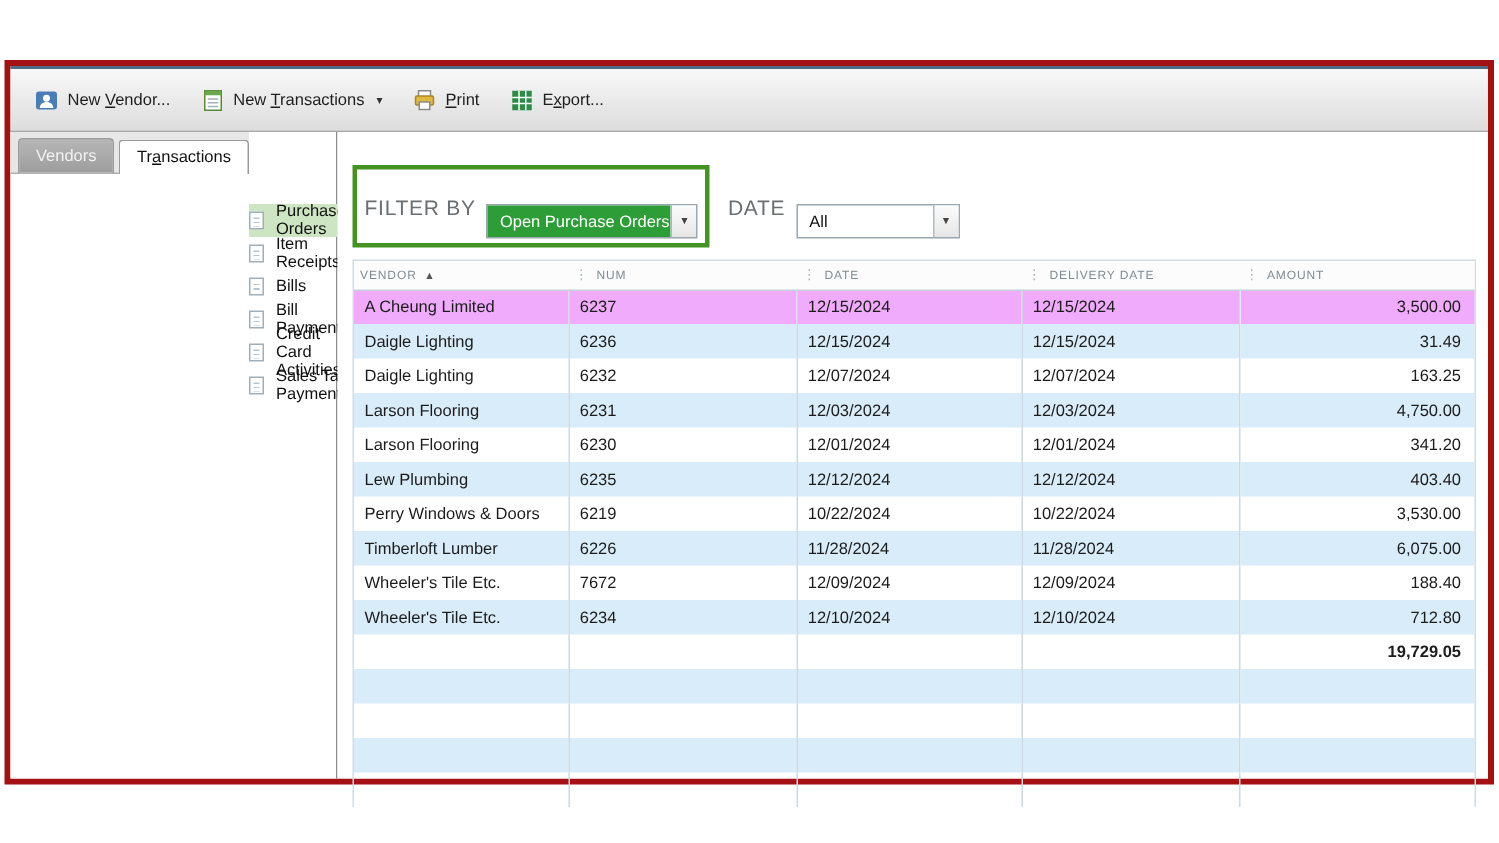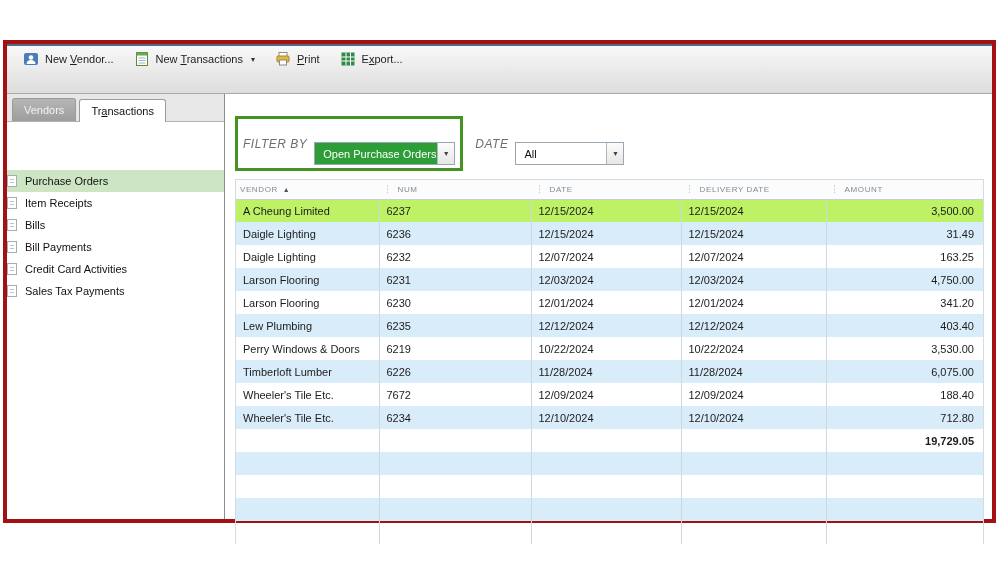--- a/index.html
+++ b/index.html
@@ -5,72 +5,72 @@
   * { box-sizing: border-box; }
   html,body { margin:0; padding:0; }
   body { font-family:"Liberation Sans", sans-serif; }
   .stage { position:relative; width:999px; height:562px; background:#ffffff; overflow:hidden; }
 
   .app { position:absolute; left:3px; top:40px; width:993px; height:483px;
          border:4px solid #a31115; background:#ffffff; display:flex; flex-direction:column; }
   .topline { height:2px; background:#4e6d86; flex:0 0 auto; }
 
   
-  .toolbar { height:48px; flex:0 0 auto; background:linear-gradient(#f8f8f8,#dddddd);
-             border-bottom:1px solid #a8a8a8; display:flex; align-items:flex-start; padding:0 6px; }
+  .toolbar { height:42px; flex:0 0 auto; background:linear-gradient(#f8f8f8,#dddddd);
+             border-bottom:1px solid #a8a8a8; display:flex; align-items:center; padding:0 6px; }
   .tb-btn { display:flex; align-items:center; gap:6px; padding:5px 10px; font-size:11px; color:#1e1e1e; cursor:default; }
   .tb-btn .u { text-decoration:underline; }
   .tb-btn .caret { font-size:8px; color:#333; margin-left:2px; }
   .tb-btn svg { display:block; }
 
   
   .app-body { flex:1; display:flex; min-height:0; }
 
   
-  .sidebar { width:218px; flex:0 0 auto; border-right:1px solid #8d8d8d; background:#ffffff; display:flex; flex-direction:column; }
+  .sidebar { width:218px; flex:0 0 auto; border-right:1px solid #8d8d8d; background:#ffffff; display:flex; flex-direction:row; }
   .tabbar { height:28px; flex:0 0 auto; background:#e7e7e7; border-bottom:1px solid #b2b2b2;
             display:flex; align-items:flex-end; padding:3px 0 0 5px; gap:3px; }
   .tab { font-size:11px; padding:5px 11px 5px; border:1px solid #9b9b9b; border-bottom:none;
          border-radius:3px 3px 0 0; margin-bottom:-1px; }
   .tab.inactive { background:linear-gradient(#b6b6b6,#9d9d9d); color:#f3f3f3; border-bottom:1px solid #b2b2b2; }
   .tab.active { background:#ffffff; color:#111; }
   .tab .u { text-decoration:underline; }
 
   .side-list { padding-top:48px; }
   .side-item { height:22px; display:flex; align-items:center; gap:8px; font-size:11px; color:#111; }
   .side-item.selected { background:#cde5c2; }
   .doc-icon { width:10px; height:12px; flex:0 0 auto; background:#fff; border:1px solid #9eafbb; position:relative; }
   .doc-icon::before { content:""; position:absolute; left:2px; right:2px; top:3px; height:6px;
                       background:repeating-linear-gradient(to bottom,#b6c5cf 0 1px,transparent 1px 3px); }
 
   
   .main { flex:1; min-width:0; display:flex; flex-direction:column; padding:0 8px 0 10px; background:#fff; }
   .filter-row { margin-top:22px; display:flex; align-items:center; flex:0 0 auto; }
   .annotation-box { display:flex; align-items:center; gap:7px; border:3px solid #449322; padding:3px 5px; }
-  .small-label { font-size:12px; color:#6a6f73; letter-spacing:0.5px;font-style:italic; }
+  .small-label { font-size:14px; color:#6a6f73; letter-spacing:0.5px; }
   .date-label { margin-left:12px; margin-right:7px; }
   .dropdown { display:flex; align-items:stretch; height:23px; border:1px solid #9aa7b0; background:#fff;margin-top:20px; }
   .dd-text { font-size:11px; padding:0 8px; display:flex; align-items:center; white-space:nowrap; }
   .dropdown.green .dd-text { background:#2d9d38; color:#ffffff; width:122px; }
   .dd-text.date-text { width:90px; color:#111; }
   .dd-arrow { width:17px; border-left:1px solid #b0b8bf; background:linear-gradient(#fcfcfc,#e6e6e6);
               display:flex; align-items:center; justify-content:center; font-size:7px; color:#444; }
 
   
   .table-wrap { margin-top:8px; border:1px solid #d2dce4; border-bottom:none; }
   table { border-collapse:collapse; table-layout:fixed; width:100%; }
   thead th { height:19px; font-size:8px; font-weight:normal; color:#7f8b94; text-align:left;
              letter-spacing:0.6px; background:#fcfcfc; border-bottom:1px solid #c4d1dc; padding:0 4px; white-space:nowrap; }
   th .sep { color:#a9b2ba; font-size:9px; margin-right:5px; }
   th .sort { font-size:7px; color:#555; margin-left:5px; }
   tbody td { height:23px; font-size:11px; color:#1c1c1c; padding:0 7px; border-left:1px solid #ccd9e3;
              overflow:hidden; white-space:nowrap; }
   tbody td:first-child { border-left:none; }
   tbody tr:nth-child(even) { background:#d9ecf9; }
-  tbody tr.selected { background:#bef264;border-radius:7px; }
+  tbody tr.selected { background:#f0abfc;border-radius:7px; }
   td.amount { text-align:right; padding-right:9px; }
   tr.total td.amount { font-weight:bold;padding-left:28px; }
 </style>
 </head>
 <body>
 
 <div class="stage">
   <div class="app">
     <div class="topline"></div>
 

